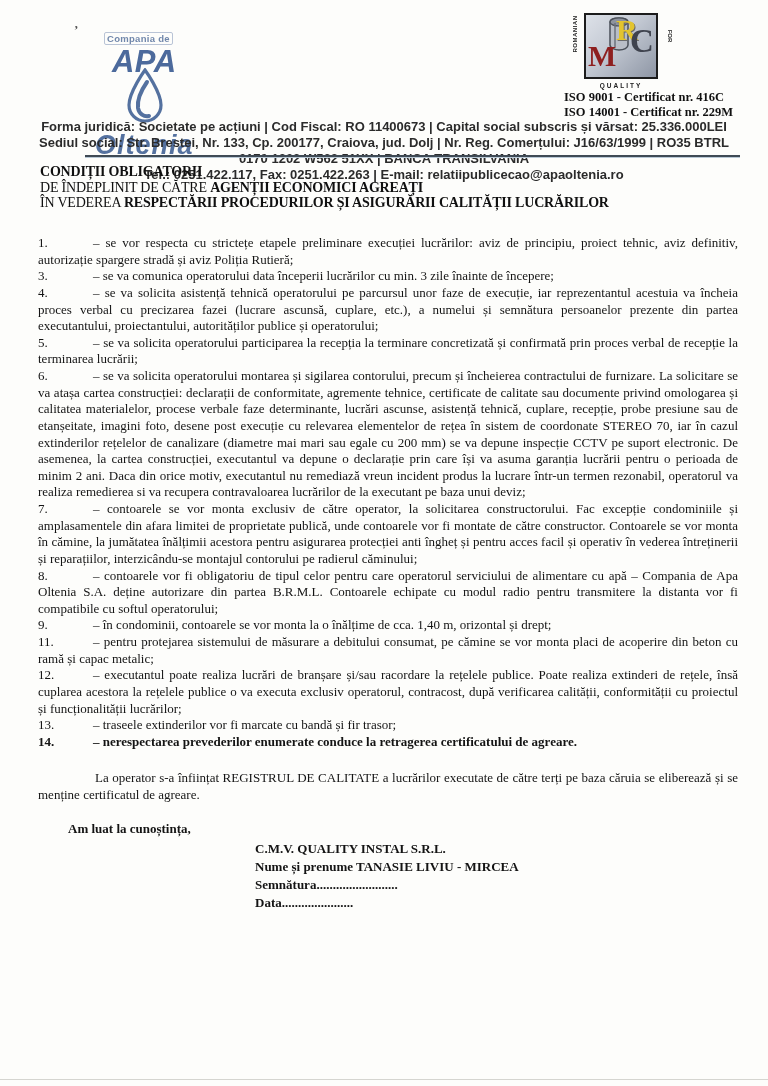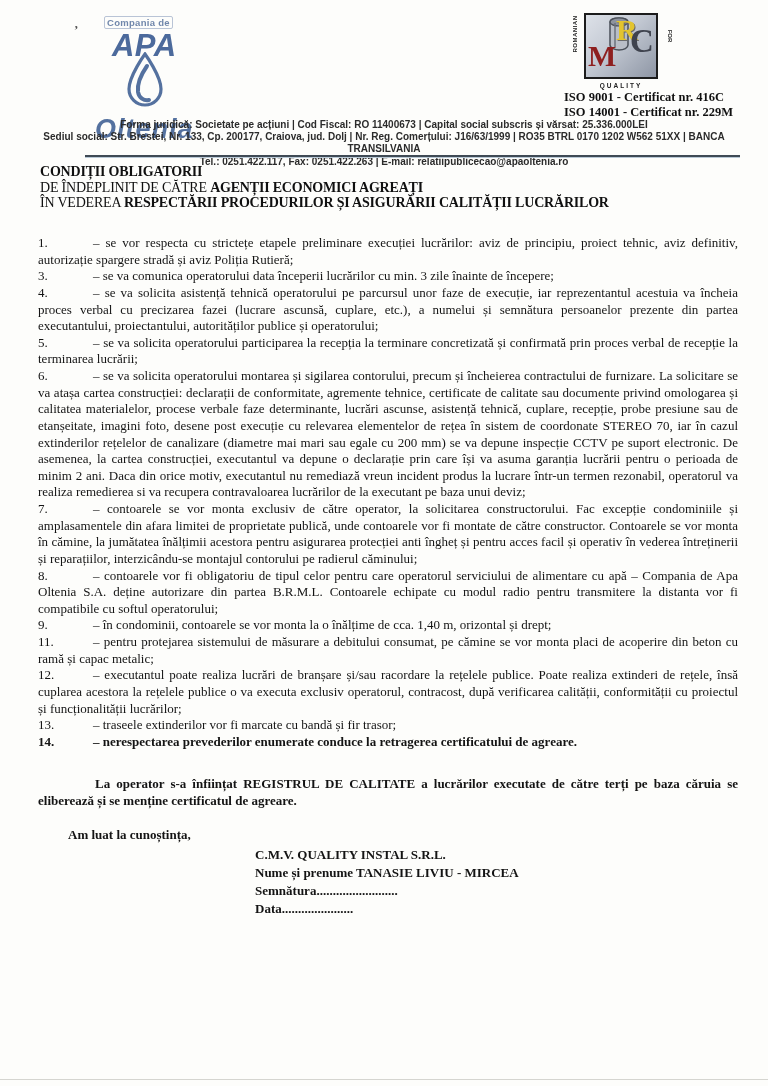--- a/index.html
+++ b/index.html
@@ -11,21 +11,21 @@
     background: #fdfdfb;
     font-family: "Liberation Serif", "DejaVu Serif", serif;
     color: #161616;
     overflow: hidden;
   }
   
   .stray-mark {
     position: absolute; left: 74px; top: 22px;
     font-size: 13px; color: #555; font-weight: bold;
   }
-  .logo { position: absolute; left: 95px; top: 12px; color: #54719f; }
+  .logo { position: absolute; left: 95px; top: 28px; color: #54719f; }
   .logo-small {
     display: inline-block;
     margin-left: 9px;
     font-family: "Liberation Sans", sans-serif;
     font-size: 9.5px; font-weight: bold; color: #7087ab;
     letter-spacing: 0.3px;
     border: 1px solid #b9c4d6; border-radius: 2px; padding: 0 2px;
   }
   .logo-main { display: flex; align-items: center; margin-top: -2px; flex-direction: column; }
   .logo-apa {
@@ -85,21 +85,21 @@
   }
   .iso {
     position: absolute; left: 564px; top: 90px;
     font-size: 12.5px; font-weight: bold; line-height: 1.18;
     color: #111; white-space: nowrap;
   }
   .info {
     position: absolute; left: 24px; top: 119px; width: 720px;
     text-align: center;
     font-family: "Liberation Sans", sans-serif;
-    font-size: 10px; font-weight: bold; color: #2b2b2b;
+    font-size: 13px; font-weight: bold; color: #2b2b2b;
     line-height: 1.22;
   }
   .rule {
     position: absolute; left: 85px; top: 155px; width: 655px;
     border: 0; border-top: 2px solid #3f4a55;
     box-shadow: 0 1px 0 #b9c9d6;
   }
   
   .title {
     position: absolute; left: 40px; top: 164px; width: 710px;
@@ -108,21 +108,21 @@
   }
   .bold { font-weight: bold; }
   
   .content {
     position: absolute; left: 38px; top: 235px; width: 700px;
     font-size: 13px; line-height: 1.28; text-align: justify;
     color: #141414;
   }
   p.item { margin: 0; }
   .num { display: inline-block; width: 55px; }
-  .closing { margin-top: 26px; text-indent: 57px; font-weight: bold; }
+  .closing { margin-top: 20px; text-indent: 57px; font-weight: normal; }
   .ack { margin-top: 17px; margin-left: 30px; font-weight: bold; }
   .sig { margin-top: 3px; margin-left: 217px; font-weight: bold; line-height: 1.37; }
   .bottom-edge {
     position: absolute; bottom: 6px; left: 0; width: 100%;
     border-top: 1px solid #d5d5d0;
   }
 </style>
 </head>
 <body>
 

